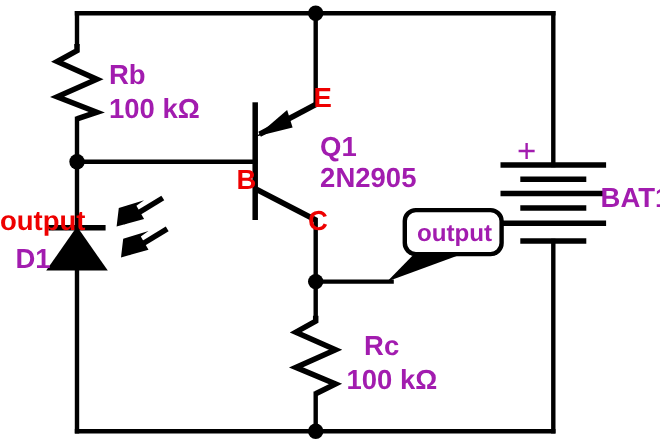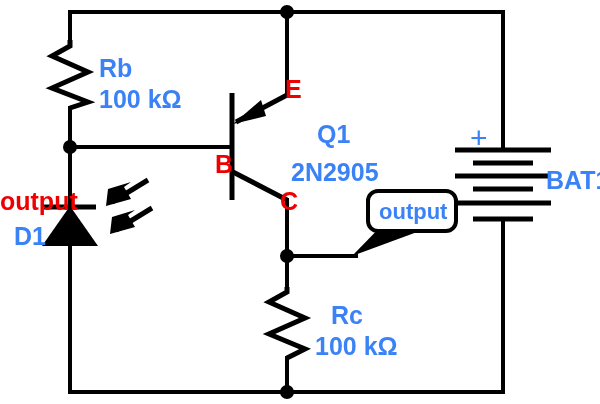--- a/index.html
+++ b/index.html
@@ -58,21 +58,21 @@
     fill: #000000;
     stroke: none;
   }
   .lbl {
     position: absolute;
     font-family: "Liberation Sans", sans-serif;
     font-weight: bold;
     white-space: nowrap;
     line-height: 1;
   }
-  .lbl-black { color: #3b82f6; }
+  .lbl-black { color: #a21caf; }
   .lbl-red { color: #ee0000; }
   .sz-big { font-size: 25px; }
   .sz-term { font-size: 25px; }
   .sz-out { font-size: 22px; text-align: center; }
   .sz-plus { font-size: 30px; font-weight: normal; }
 </style>
 </head>
 <body>
 
 <div id="canvas">
@@ -157,22 +157,22 @@
     <circle class="junction" cx="287" cy="392" r="7"></circle>
 
   </svg>
 
   <div class="lbl lbl-black sz-big" style="left:99px; top:56px;">Rb</div>
   <div class="lbl lbl-black sz-big" style="left:99px; top:87px;">100 kΩ</div>
 
   <div class="lbl lbl-black sz-big" style="left:331px; top:303px;">Rc</div>
   <div class="lbl lbl-black sz-big" style="left:315px; top:334px;">100 kΩ</div>
 
-  <div class="lbl lbl-black sz-big" style="left:291px; top:122px;margin-left:26px;">Q1</div>
-  <div class="lbl lbl-black sz-big" style="left:291px; top:160px;text-align:right;">2N2905</div>
+  <div class="lbl lbl-black sz-big" style="left:291px; top:122px;">Q1</div>
+  <div class="lbl lbl-black sz-big" style="left:291px; top:150px;text-align:right;">2N2905</div>
 
   <div class="lbl lbl-red sz-term" style="left:215px; top:152px;">B</div>
   <div class="lbl lbl-red sz-term" style="left:280px; top:189px;">C</div>
   <div class="lbl lbl-red sz-term" style="left:285px; top:77px;">E</div>
 
   <div class="lbl lbl-red sz-big" style="left:0px; top:189px;">output</div>
   <div class="lbl lbl-black sz-big" style="left:14px; top:224px;">D1</div>
 
   <div class="lbl lbl-black sz-plus" style="left:470px; top:123px;">+</div>
   <div class="lbl lbl-black sz-big" style="left:546px; top:168px;">BAT1</div>

